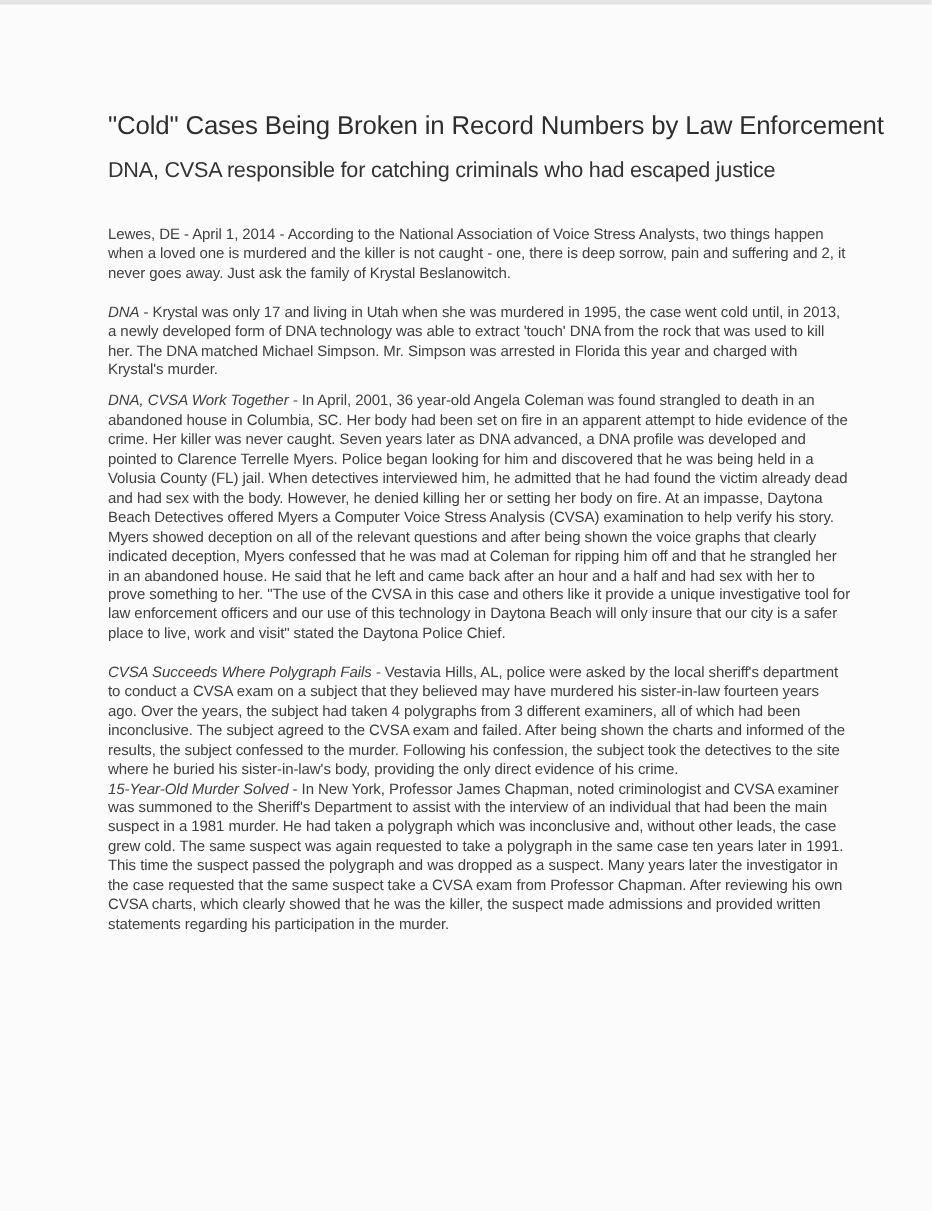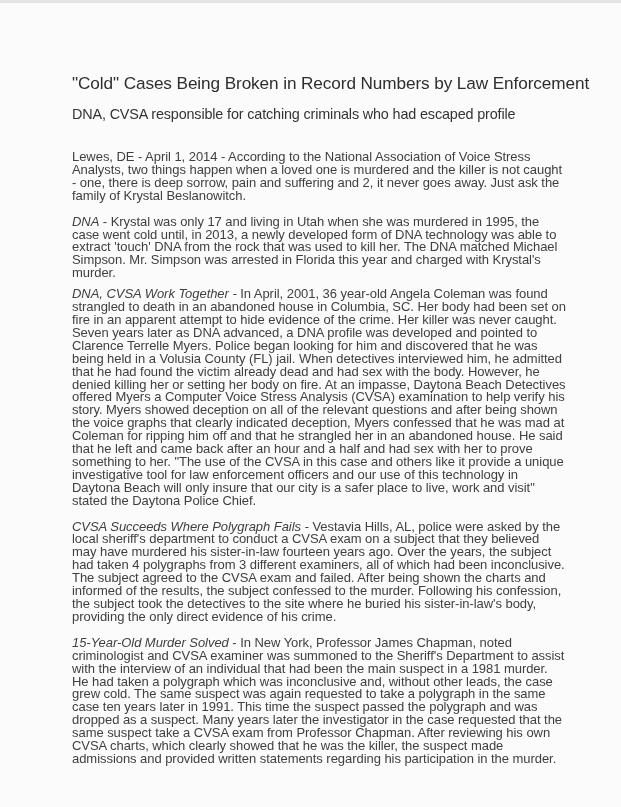--- a/index.html
+++ b/index.html
@@ -39,44 +39,44 @@
     .subtitle {
       font-size: 14.4px;
       font-weight: normal;
       margin: 10px 0 0 0;
       line-height: 20px;
       color: #333;
       white-space: nowrap;
       letter-spacing: -0.15px;
     }
     .para {
-      font-size: 13px;
+      font-size: 10px;
       line-height: 12.9px;
       margin: 0;
       color: #404040;
       letter-spacing: -0.05px;
     }
     .para .lead {
       font-weight: normal;
       font-style: italic;
     }
     #p-intro { margin-top: 27px; }
     #p-dna { margin-top: 13px; }
     #p-together { margin-top: 8px; }
     #p-polygraph { margin-top: 13px; }
-    #p-murder { margin-top: 13px; }
+    #p-murder { }
   </style>
 </head>
 <body>
 
 <div class="top-edge"></div>
 
 <div class="page">
   <h1 class="title">"Cold" Cases Being Broken in Record Numbers by Law Enforcement</h1>
-  <h2 class="subtitle">DNA, CVSA responsible for catching criminals who had escaped profile</h2>
+  <h2 class="subtitle">DNA, CVSA responsible for catching criminals who had escaped justice</h2>
 
   <p class="para" id="p-intro"><span>Lewes, DE - April 1, 2014 - According to the National Association of Voice Stress Analysts, two things happen when a loved one is murdered and the killer is not caught - one, there is deep sorrow, pain and suffering and 2, it never goes away.  Just ask the family of Krystal Beslanowitch.</span></p>
 
   <p class="para" id="p-dna"><span class="lead">DNA</span><span> - Krystal was only 17 and living in Utah when she was murdered in 1995, the case went cold until, in 2013, a newly developed form of DNA technology was able to extract 'touch' DNA from the rock that was used to kill her.  The DNA matched Michael Simpson.  Mr. Simpson was arrested in Florida this year and charged with Krystal's murder.</span></p>
 
   <p class="para" id="p-together"><span class="lead">DNA, CVSA Work Together - </span><span>In April, 2001, 36 year-old Angela Coleman was found strangled to death in an abandoned house in Columbia, SC.  Her body had been set on fire in an apparent attempt to hide evidence of the crime.  Her killer was never caught.  Seven years later as DNA advanced, a DNA profile was developed and pointed to Clarence Terrelle Myers.  Police began looking for him and discovered that he was being held in a Volusia County (FL) jail.  When detectives interviewed him, he admitted that he had found the victim already dead and had sex with the body.  However, he denied killing her or setting her body on fire.  At an impasse, Daytona Beach Detectives offered Myers a Computer Voice Stress Analysis (CVSA) examination to help verify his story.  Myers showed deception on all of the relevant questions and after being shown the voice graphs that clearly indicated deception, Myers confessed that he was mad at Coleman for ripping him off and that he strangled her in an abandoned house.  He said that he left and came back after an hour and a half and had sex with her to prove something to her.  "The use of the CVSA in this case and others like it provide a unique investigative tool for law enforcement officers and our use of this technology in Daytona Beach will only insure that our city is a safer place to live, work and visit" stated the Daytona Police Chief.</span></p>
 
   <p class="para" id="p-polygraph"><span class="lead">CVSA Succeeds Where Polygraph Fails - </span><span>Vestavia Hills, AL, police were asked by the local sheriff's department to conduct a CVSA exam on a subject that they believed may have murdered his sister-in-law fourteen years ago. Over the years, the subject had taken 4 polygraphs from 3 different examiners, all of which had been inconclusive. The subject agreed to the CVSA exam and failed.  After being shown the charts and informed of the results, the subject confessed to the murder. Following his confession, the subject took the detectives to the site where he buried his sister-in-law's body, providing the only direct evidence of his crime.</span></p>
 
   <p class="para" id="p-murder"><span class="lead">15-Year-Old Murder Solved</span><span> - In New York, Professor James Chapman, noted criminologist and CVSA examiner was summoned to the Sheriff's Department to assist with the interview of an individual that had been the main suspect in a 1981 murder. He had taken a polygraph which was inconclusive and, without other leads, the case grew cold. The same suspect was again requested to take a polygraph in the same case ten years later in 1991. This time the suspect passed the polygraph and was dropped as a suspect. Many years later the investigator in the case requested that the same suspect take a CVSA exam from Professor Chapman. After reviewing his own CVSA charts, which clearly showed that he was the killer, the suspect made admissions and provided written statements regarding his participation in the murder.</span></p>

